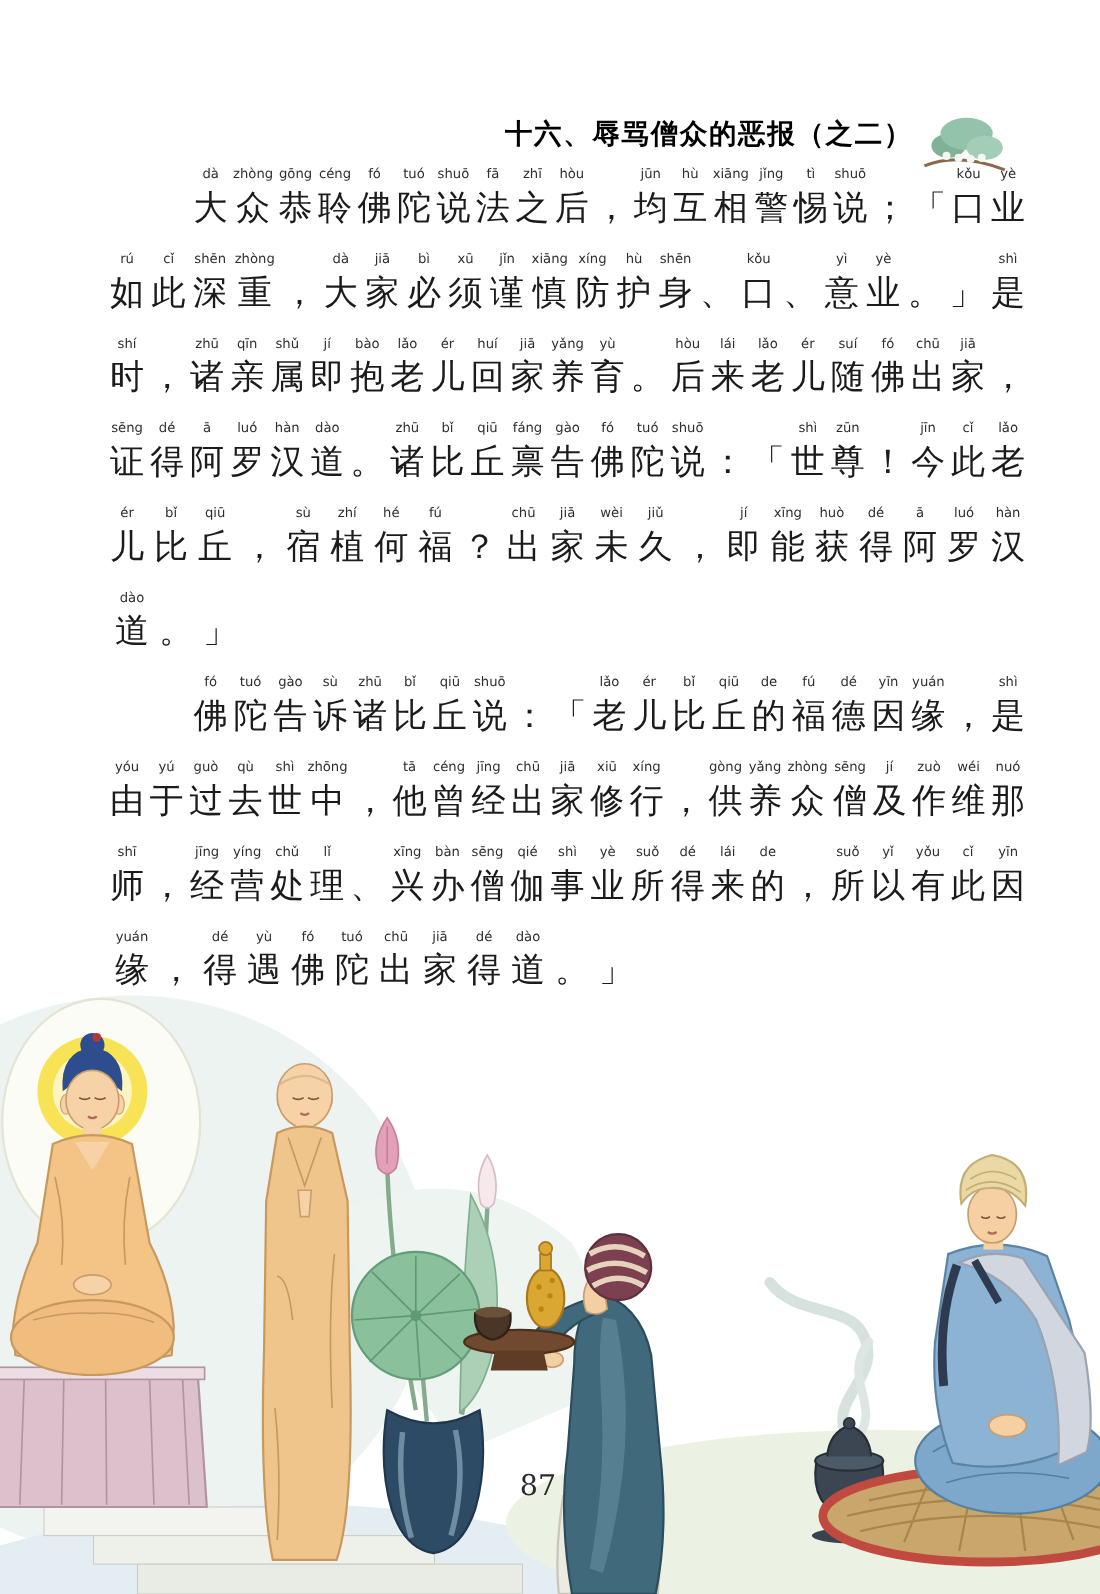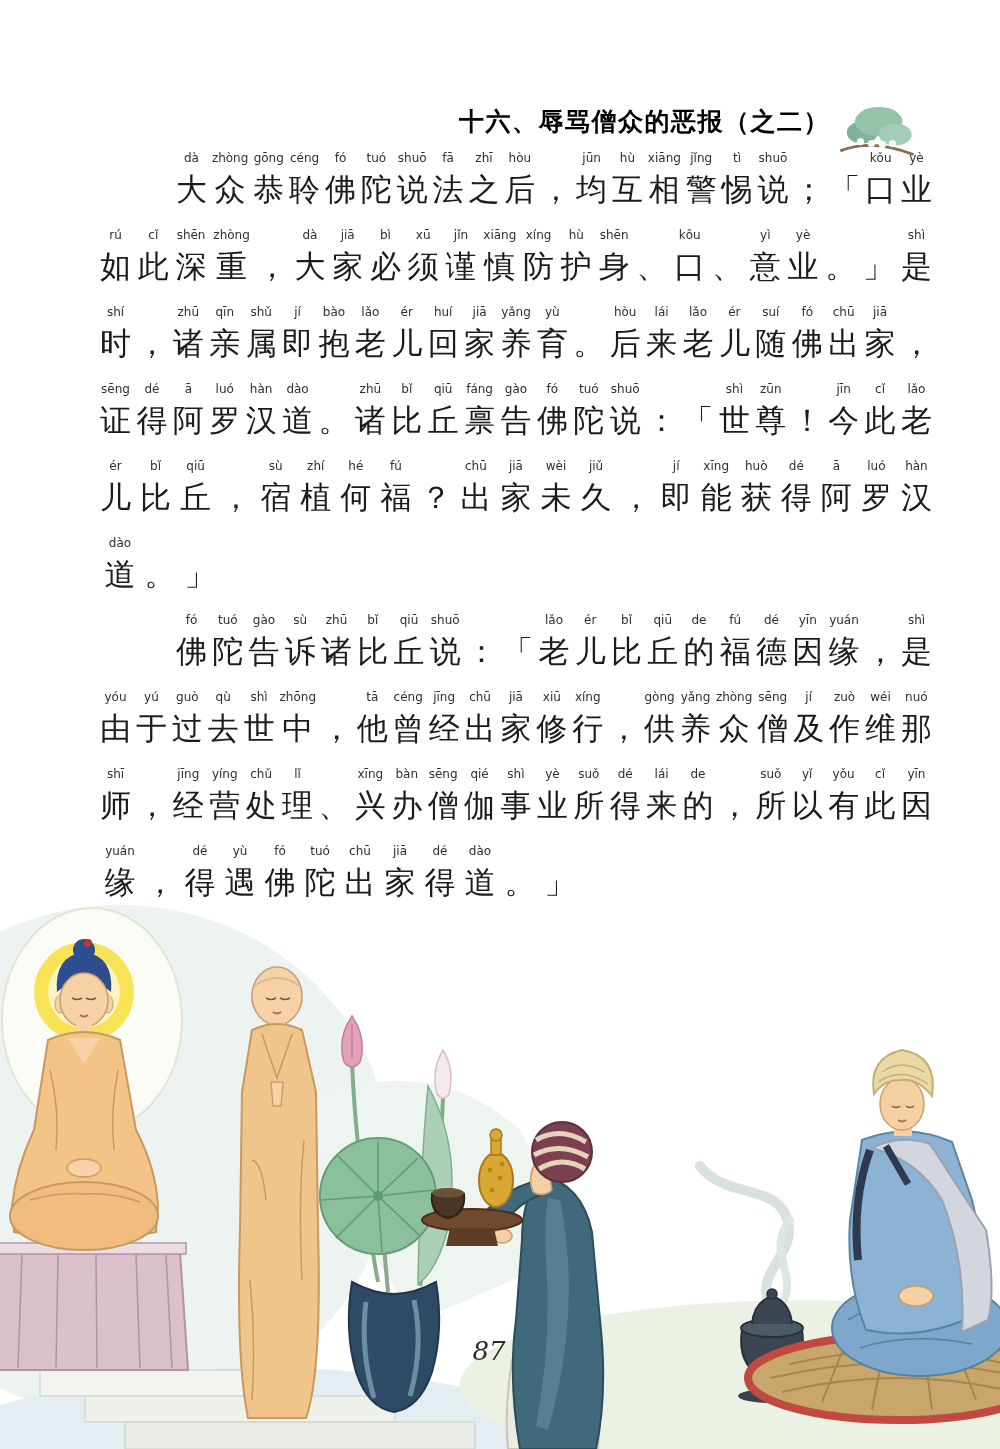--- a/index.html
+++ b/index.html
@@ -37,21 +37,21 @@
     font-family:"DejaVu Serif", serif; font-size:31px; line-height:44px;
     color:#1b1b1b;
   }
   
   .illustration {
     position:absolute; left:0; top:900px; width:1000px; height:549px; margin:0;
   }
   
   .page-number {
     position:absolute; left:0; right:22px; top:1336px; text-align:center;
-    font-family:"DejaVu Serif", serif; font-size:26px; color:#2b2b2b; z-index:5;font-style:italic;
+    font-family:"DejaVu Serif", serif; font-size:26px; color:#2b2b2b; z-index:5;
   }
 </style>
 </head>
 <body>
 
 <div class="page">
 
   <header class="chapter-header">
     <div class="chapter-title" style="color: #000000;">十六、辱骂僧众的恶报（之二）</div>
     <svg class="pine-icon" width="84" height="64" viewBox="0 0 90 70" aria-hidden="true">

